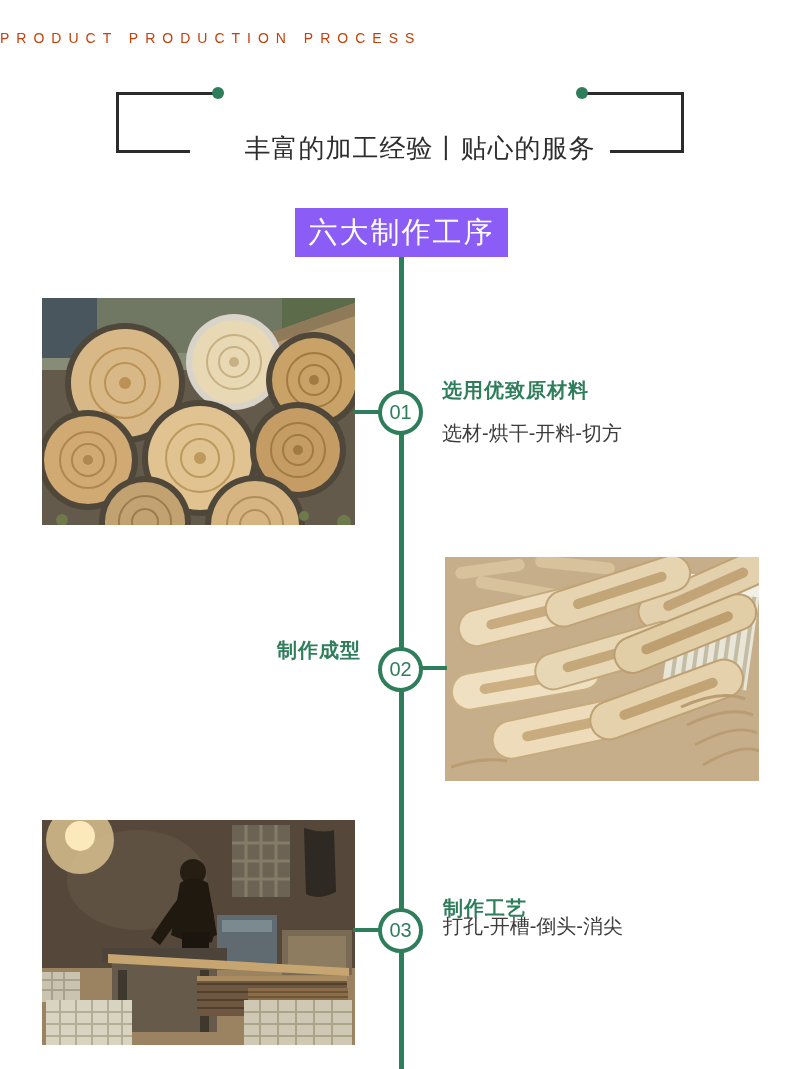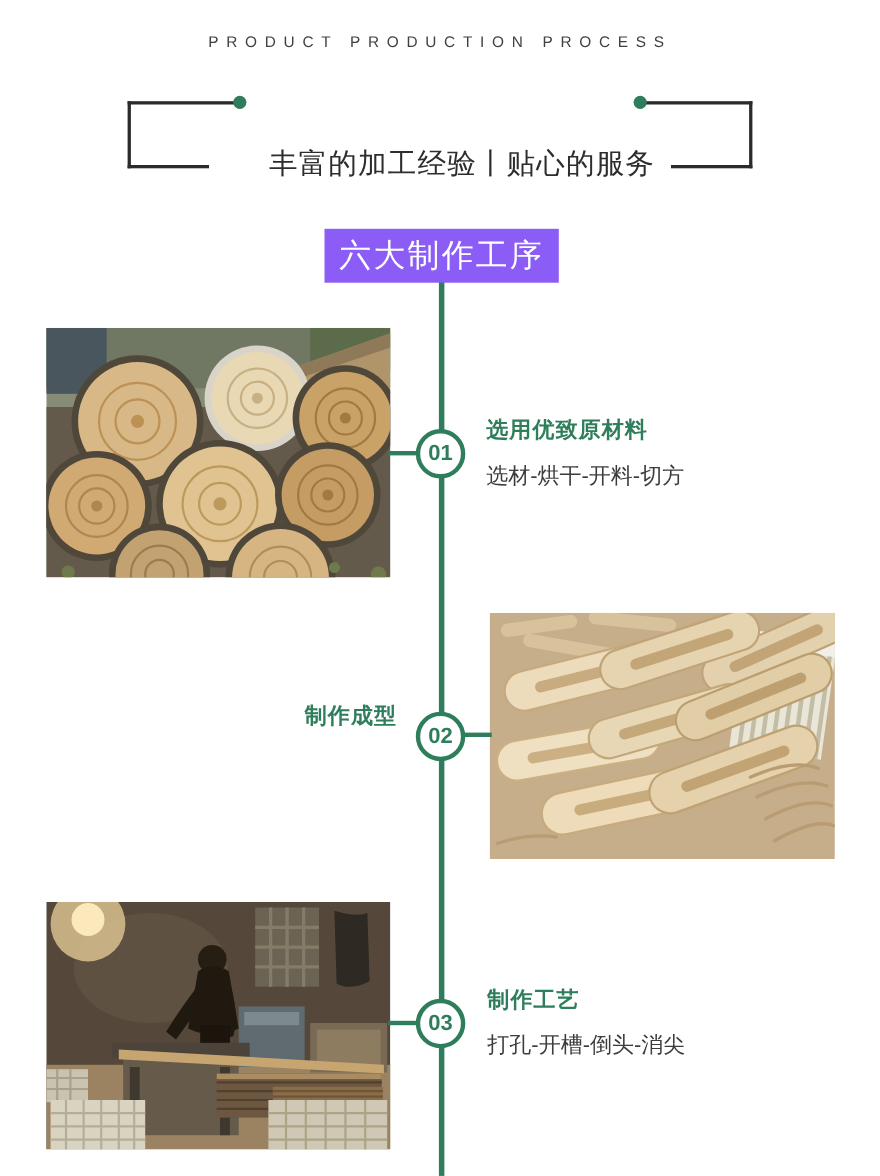--- a/index.html
+++ b/index.html
@@ -1,32 +1,32 @@
 <!DOCTYPE html>
 <html><head>
 <meta charset="utf-8">
 <style>
   html,body{margin:0;padding:0;background:#ffffff;}
   .page{position:relative;width:800px;height:1069px;background:#fff;overflow:hidden;
         font-family:"Liberation Sans","DejaVu Sans",sans-serif;}
   .abs{position:absolute;}
-  .eyebrow{top:30px;left:0;width:100%;text-align:center;font-size:14px;letter-spacing:7px;
-           color:#404040;font-weight:500;}
+  .eyebrow{top:30px;left:0;width:100%;font-size:14px;letter-spacing:7px;
+           color:#c2410c;font-weight:500;}
   .main-title{top:48px;left:0;width:100%;text-align:center;font-size:55px;line-height:78px;
               font-weight:700;color:#2b2b2b;letter-spacing:2px;}
   .subtitle{top:128px;left:0;width:100%;text-align:center;font-size:26px;line-height:40px;
             color:#2d2d2d;font-weight:500;letter-spacing:1px;padding-left:20px;}
   .line{background:#2b2b2b;}
   .dot{width:12px;height:12px;border-radius:50%;background:#2E7D5B;}
   .badge{left:295px;top:208px;width:213px;height:49px;background:#8b5cf6;color:#fff;
          font-size:29px;letter-spacing:2px;display:flex;align-items:center;justify-content:center;z-index:2;}
   .spine{left:399px;top:255px;width:5px;height:814px;background:#2E7D5B;z-index:1;}
   .connector{height:4px;background:#2E7D5B;z-index:1;}
   .circle{width:37px;height:37px;border:4px solid #2E7D5B;border-radius:50%;background:#fff;
-          color:#2E7D5B;font-weight:700;font-size:20px;display:flex;align-items:center;
+          color:#2E7D5B;font-weight:400;font-size:20px;display:flex;align-items:center;
           justify-content:center;z-index:3;}
   .step-title{font-size:20px;font-weight:700;color:#2E7D5B;letter-spacing:1px;white-space:nowrap;}
   .step-desc{font-size:20px;color:#3c3c3c;line-height:28px;white-space:nowrap;}
   .photo{overflow:hidden;line-height:0;}
 </style>
 </head>
 <body>
 
 <div class="page">
 
@@ -205,15 +205,15 @@
       <path d="M206 172 h100 M206 177 h100" stroke="#6e5536" stroke-width="2" fill="none"></path>
       <rect x="202" y="180" width="108" height="45" fill="#cfc8b4"></rect>
       <path d="M202 192 h108 M202 204 h108 M202 216 h108 M218 180 v45 M236 180 v45 M254 180 v45 M272 180 v45 M290 180 v45" stroke="#aba487" stroke-width="2" fill="none"></path>
     </svg>
   </div>
   <div class="abs connector" style="left:353px;top:928px;width:27px"></div>
   <div class="abs circle" style="left:378px;top:908px">
     <span>03</span>
   </div>
   <div class="abs step-title" style="left:443px;top:895px">制作工艺</div>
-  <div class="abs step-desc" style="left:443px;top:936px">打孔-开槽-倒头-消尖</div>
+  <div class="abs step-desc" style="left:443px;top:912px">打孔-开槽-倒头-消尖</div>
 
 </div>
 
 </body></html>

